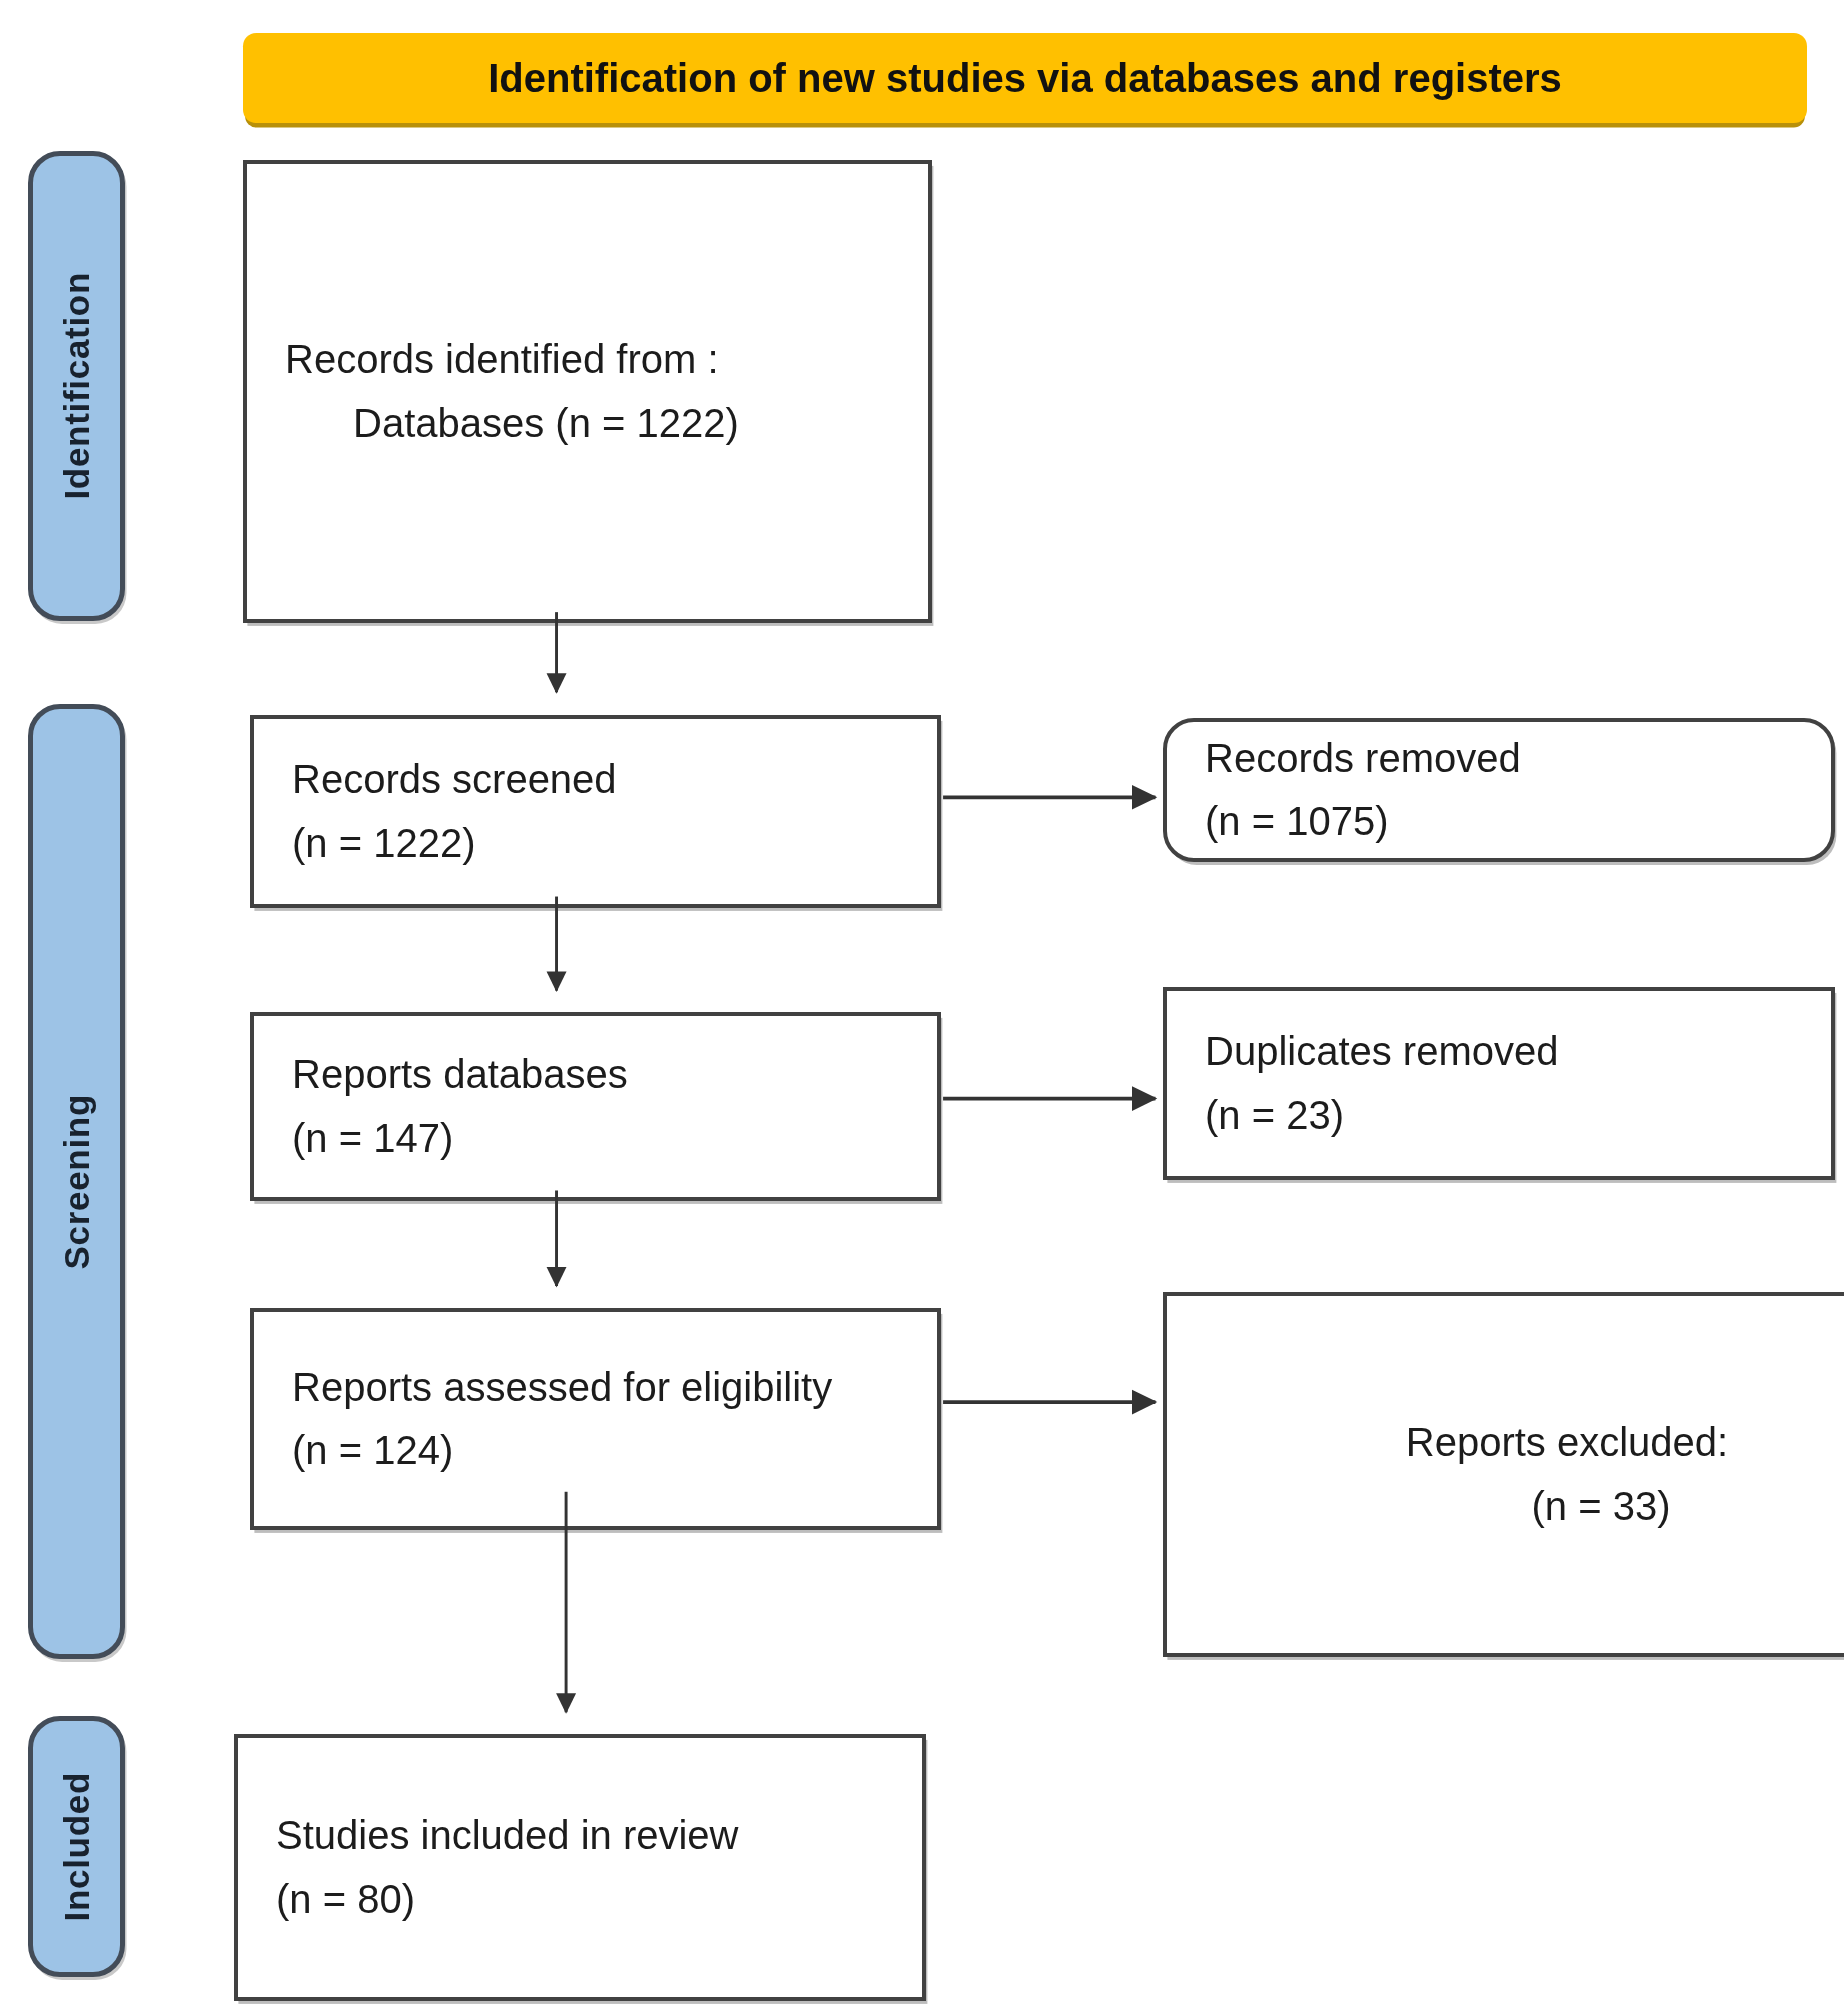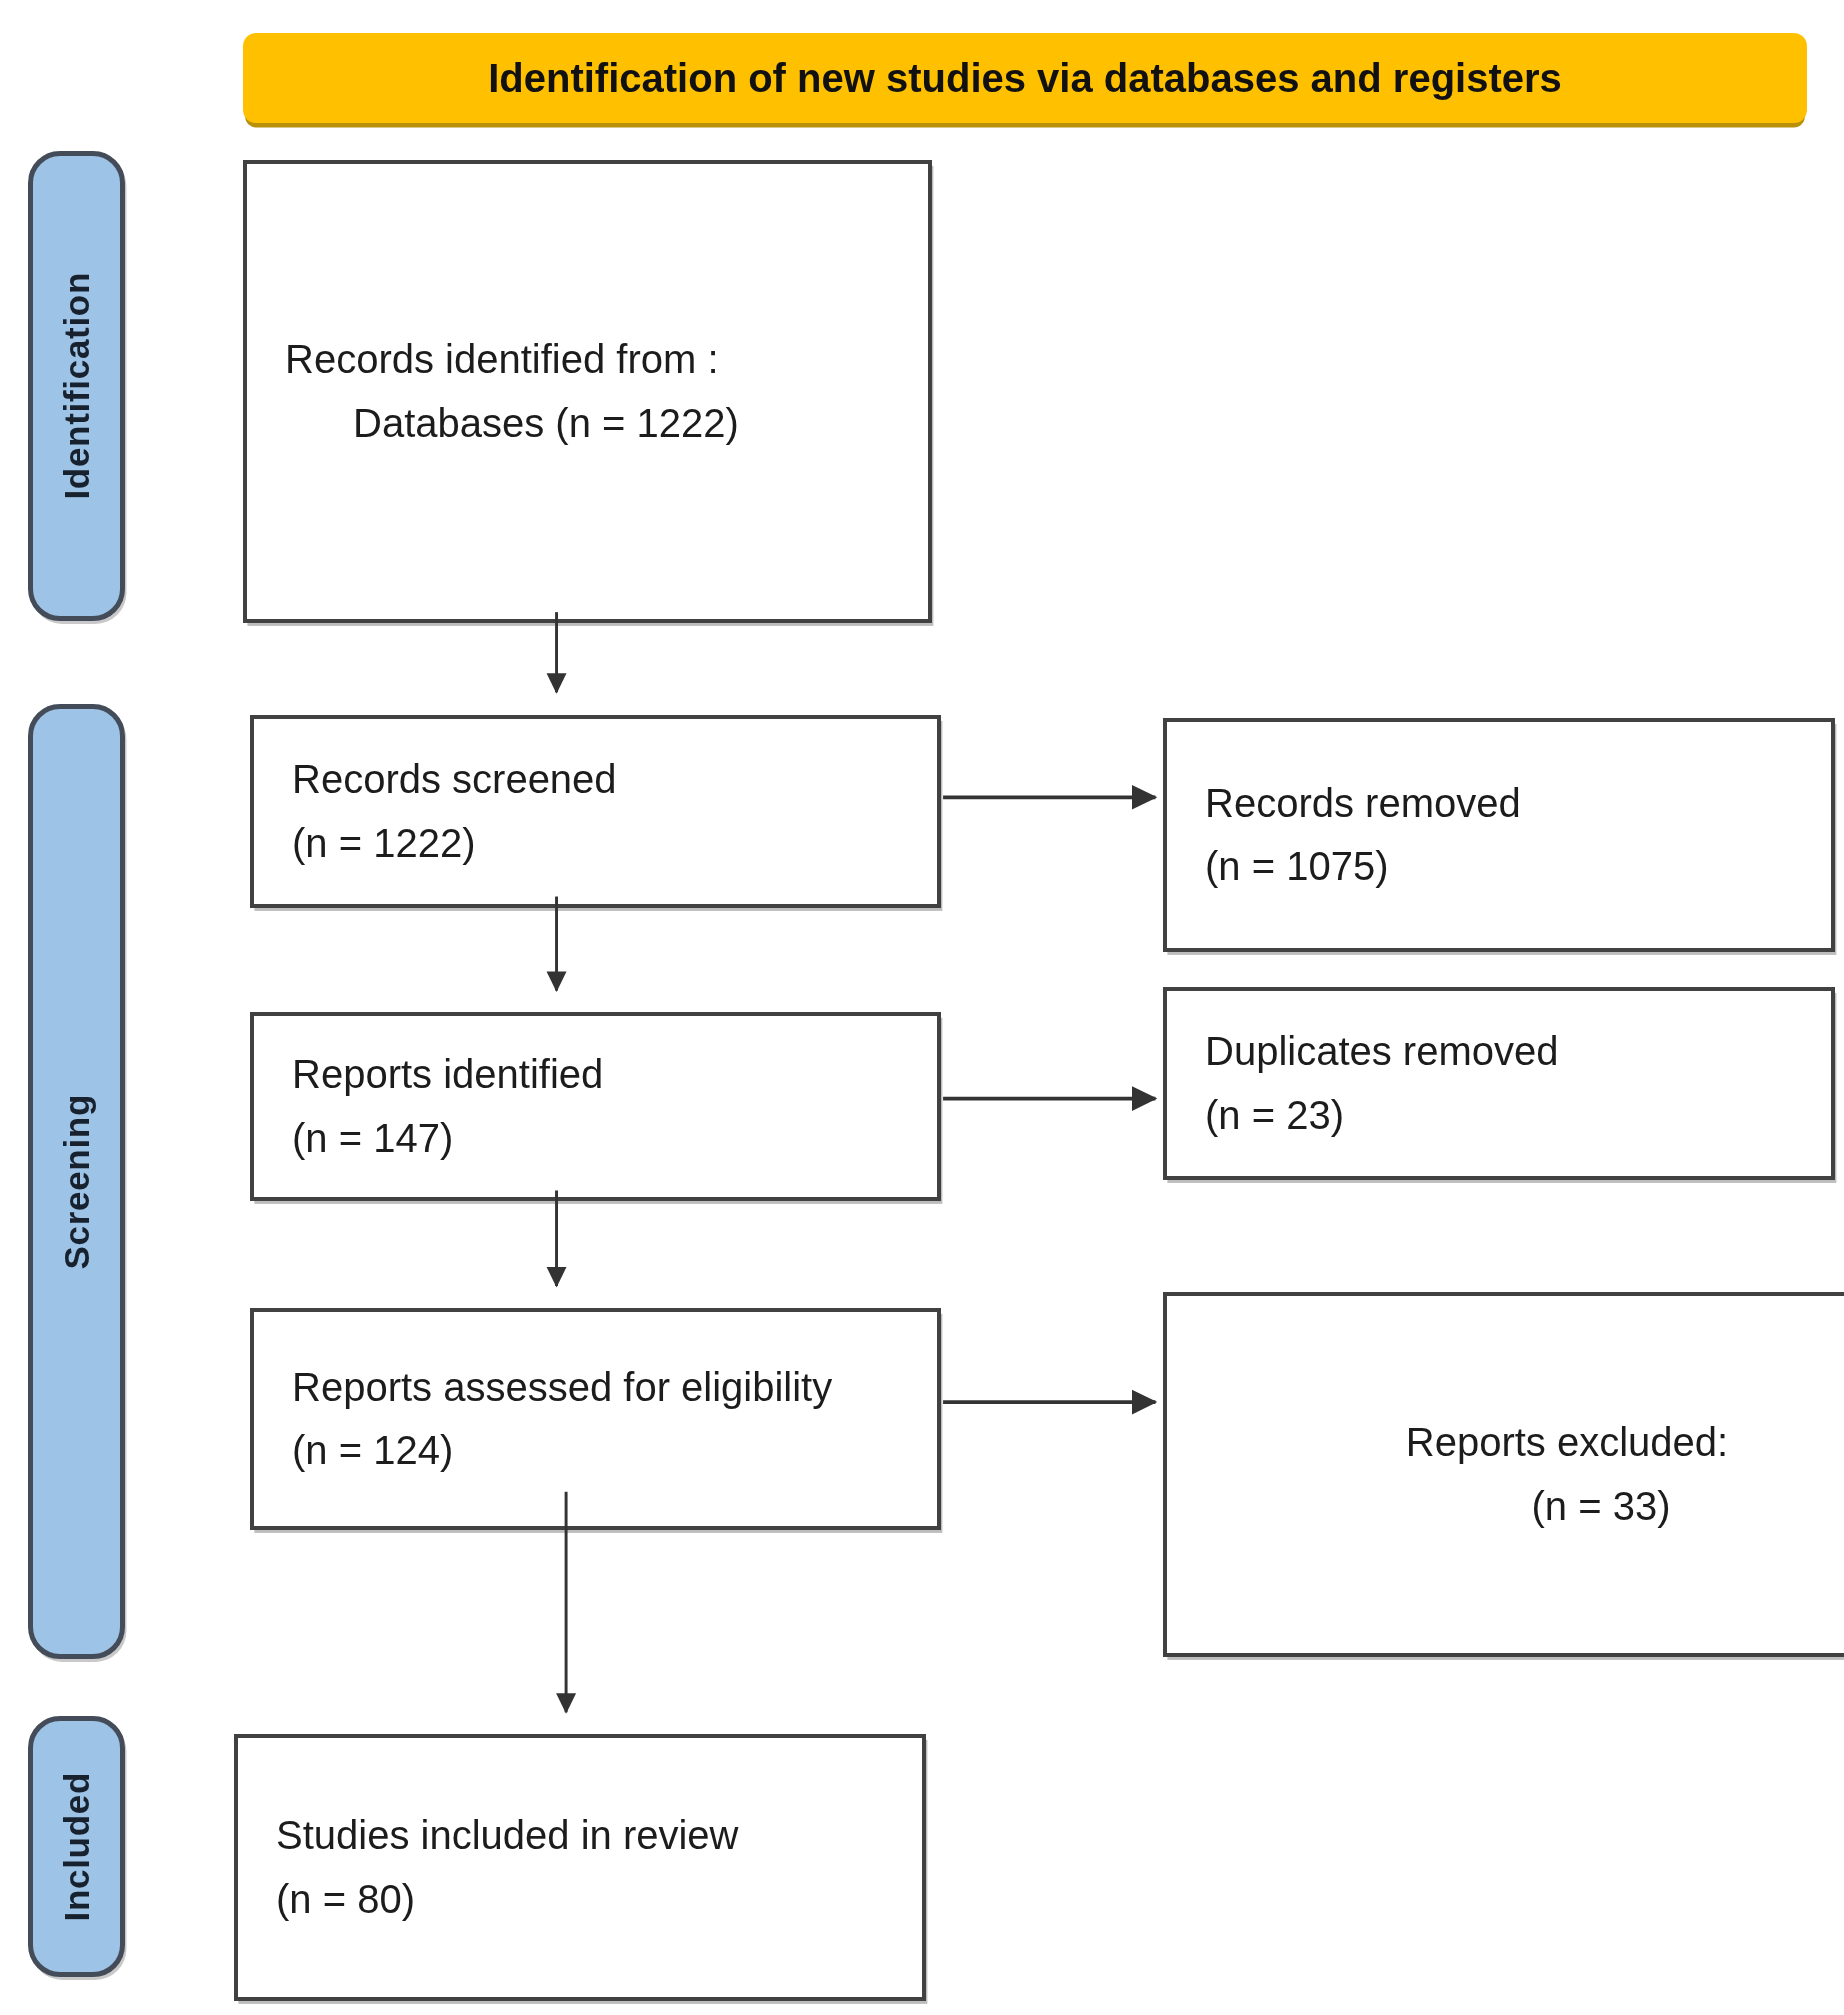--- a/index.html
+++ b/index.html
@@ -86,35 +86,35 @@
     <div class="line">Records identified from :</div>
     <div class="line indent">Databases (n = 1222)</div>
   </div>
 
   <div class="box" style="left:250px; top:702px; width:691px; height:193px;">
     <div class="line">Records screened</div>
     <div class="line">(n = 1222)</div>
   </div>
 
   <div class="box" style="left:250px; top:999px; width:691px; height:189px;">
-    <div class="line">Reports identified</div>
+    <div class="line">Reports databases</div>
     <div class="line">(n = 147)</div>
   </div>
 
   <div class="box" style="left:250px; top:1295px; width:691px; height:222px;">
     <div class="line">Reports assessed for eligibility</div>
     <div class="line">(n = 124)</div>
   </div>
 
   <div class="box" style="left:234px; top:1721px; width:692px; height:267px;">
     <div class="line">Studies included in review</div>
     <div class="line">(n = 80)</div>
   </div>
 
-  <div class="box" style="left:1163px; top:705px; width:672px; height:234px;">
+  <div class="box" style="left:1163px; top:705px; width:672px; height:144px;border-radius:31px;">
     <div class="line">Records removed</div>
     <div class="line">(n = 1075)</div>
   </div>
 
   <div class="box" style="left:1163px; top:974px; width:672px; height:193px;">
     <div class="line">Duplicates removed</div>
     <div class="line">(n = 23)</div>
   </div>
 
   <div class="box" style="left:1163px; top:1279px; width:792px; height:365px;align-items:center;">

